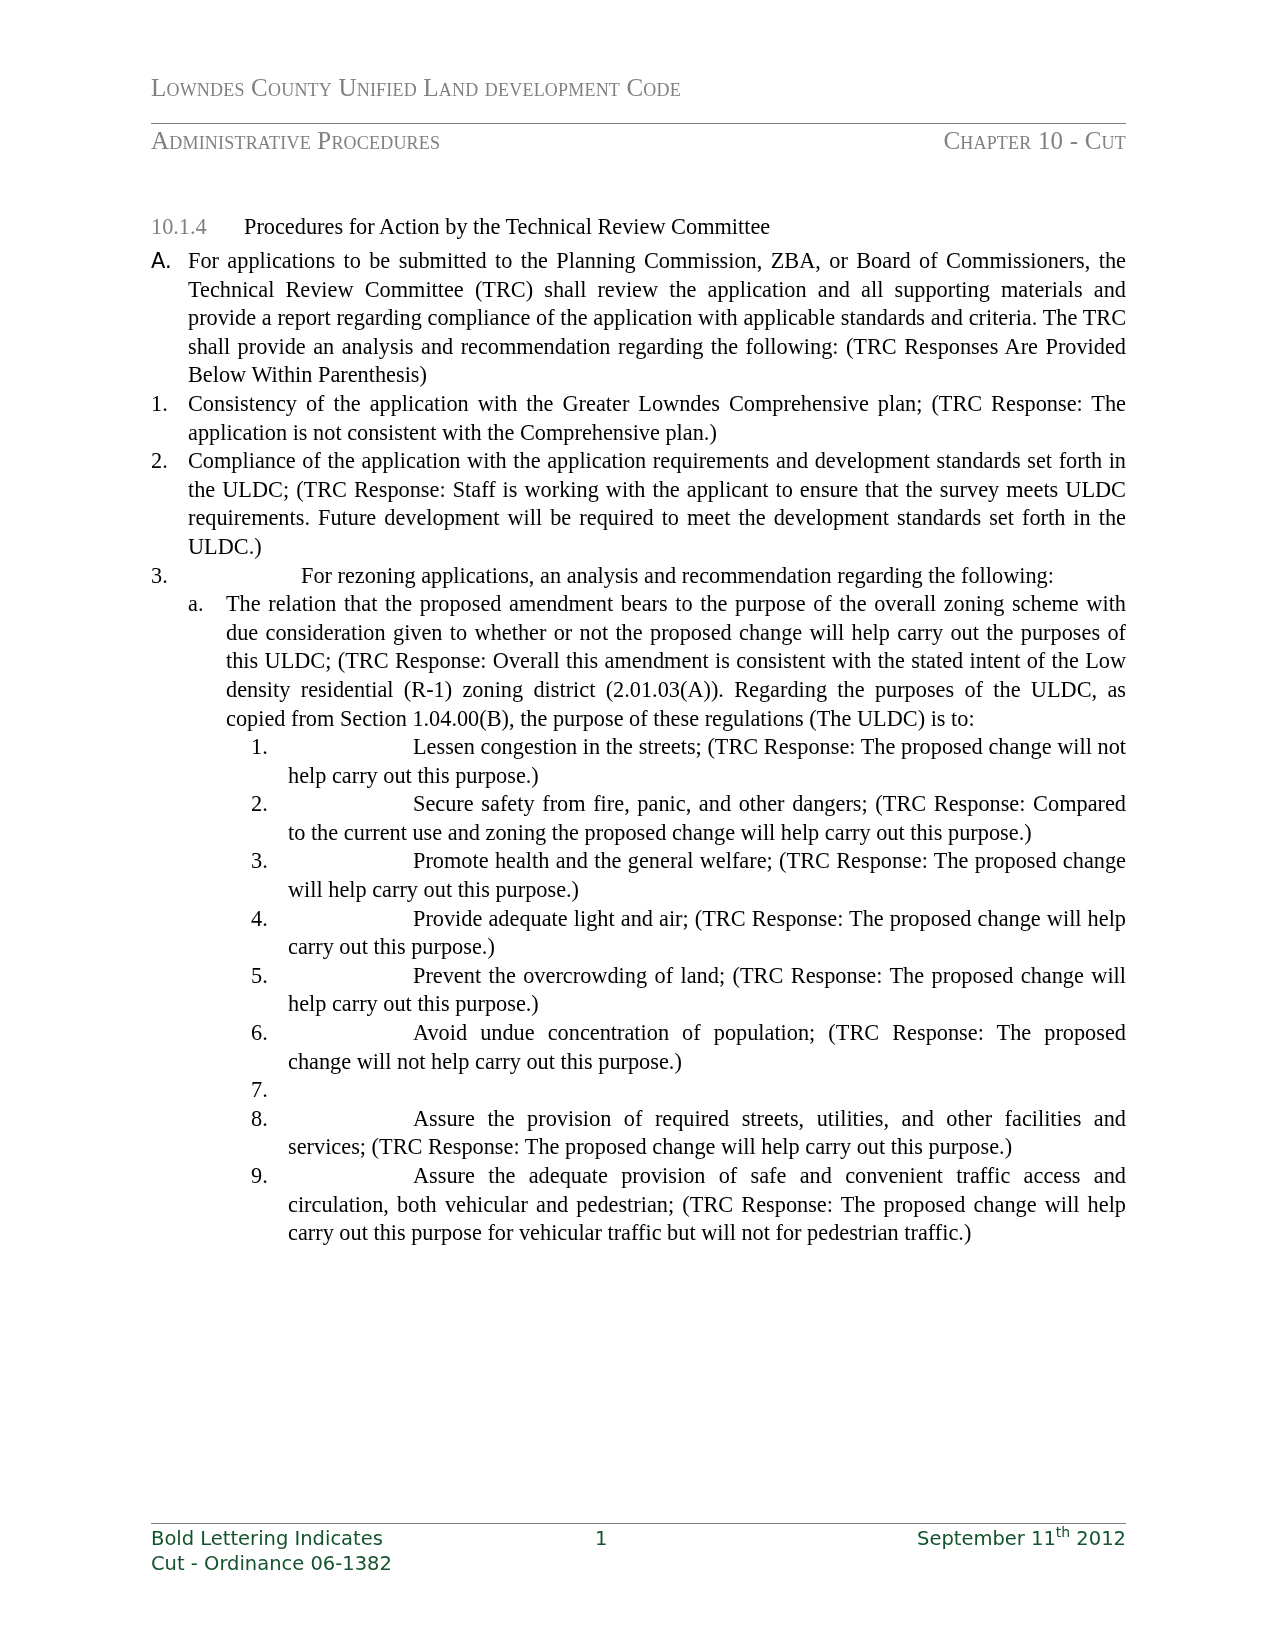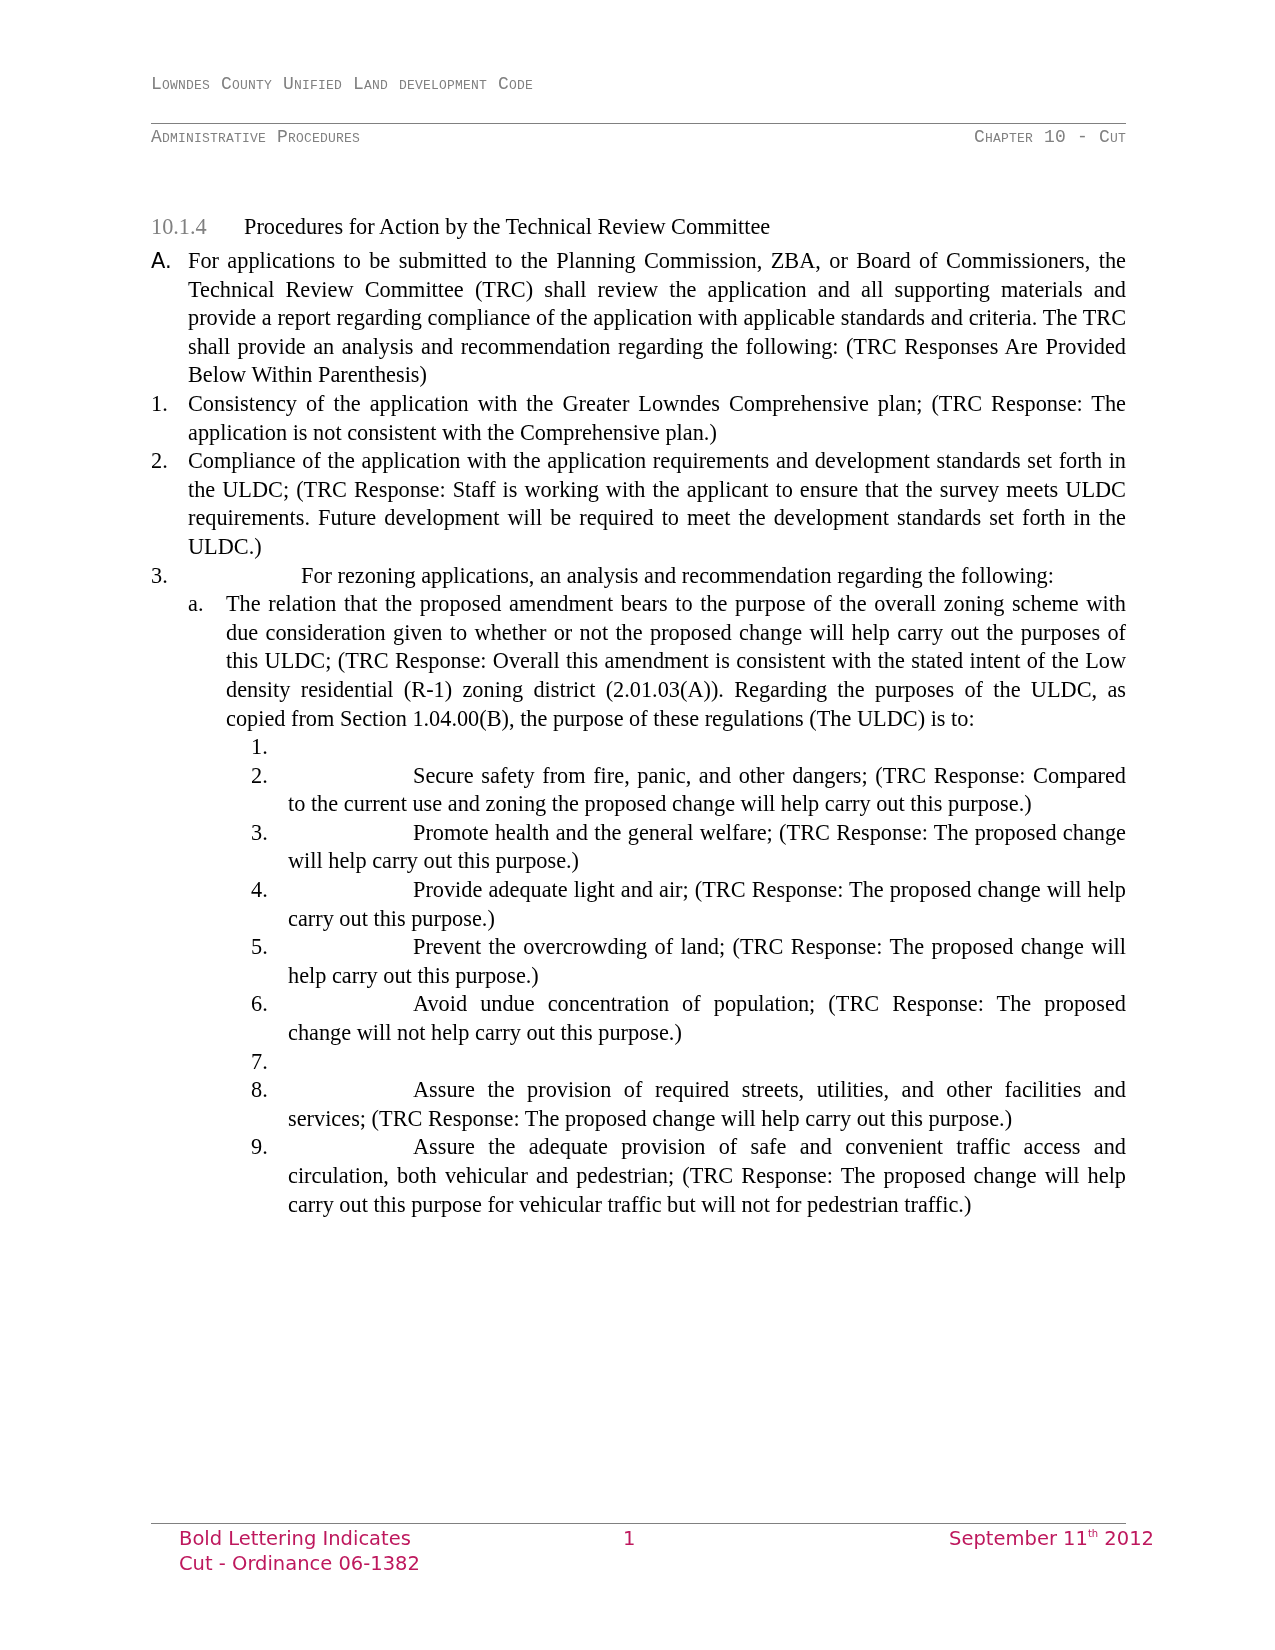--- a/index.html
+++ b/index.html
@@ -1,42 +1,42 @@
 <!DOCTYPE html>
 <html><head>
 <meta charset="utf-8">
 <style>
   html, body { margin: 0; padding: 0; background: #ffffff; }
   body { width: 1275px; height: 1650px; position: relative; overflow: hidden; }
   .page { position: absolute; left: 0; top: 0; width: 1275px; height: 1650px; }
 
-  .hdr { position: absolute; left: 151px; width: 975px; font-family: Liberation Mono, monospace; color: #808080; font-variant: small-caps; font-size: 18px; letter-spacing: 0.2px; }
+  .hdr { position: absolute; left: 151px; width: 975px; font-family: Liberation Serif, serif; color: #808080; font-variant: small-caps; font-size: 25px; letter-spacing: 0.2px; }
   .hdr-title { top: 74px; }
   .hdr-rule { position: absolute; left: 151px; width: 975px; top: 123px; height: 0; border-top: 1.5px solid #808080; }
   .hdr-row { top: 127px; display: flex; justify-content: space-between; align-items: flex-end; }
 
   .body { position: absolute; left: 151px; top: 212px; width: 975px; font-family: "Liberation Serif", serif; font-size: 22.3px; line-height: 28.6px; color: #000; }
   .heading { display: flex; margin-bottom: 5px; line-height: 30px; }
   .heading .num { color: #808080; width: 93px; }
   .para { position: relative; text-align: justify; text-align-last: left; }
   .lvl1 { padding-left: 37px; }
   .lvl1 .lbl { position: absolute; left: 0; top: 0; }
   .lbl-A { font-family: "DejaVu Sans", sans-serif; font-size: 21px; }
   .lvl2 { padding-left: 75px; }
   .lvl2 .lbl { position: absolute; left: 37px; top: 0; }
   .lvl3 { padding-left: 137px; }
   .lvl3 .lbl { position: absolute; left: 100px; top: 0; }
   .lvl3 .gap { display: inline-block; width: 125px; }
   b { font-weight: normal; }
 
   .ftr-rule { position: absolute; left: 151px; width: 975px; top: 1523px; height: 0; border-top: 1.5px solid #808080; }
-  .ftr { position: absolute; left: 151px; width: 975px; top: 1526px; font-family: "DejaVu Sans", sans-serif; font-size: 19.5px; line-height: 25px; color: #be185d; margin-left: 28px; }
+  .ftr { position: absolute; left: 151px; width: 975px; top: 1526px; font-family: "DejaVu Sans", sans-serif; font-size: 19.5px; line-height: 25px; color: #14532d; }
   .ftr-row { display: flex; justify-content: space-between; position: relative; }
   .ftr-page { position: absolute; left: 444px; top: 0; }
-  sup { font-size: 10px; vertical-align: 8px; line-height: 0; }
+  sup { font-size: 14px; vertical-align: 8px; line-height: 0; }
 </style>
 </head>
 <body>
 
 <div class="page">
 
   <div class="hdr hdr-title">Lowndes County Unified Land development Code</div>
   <div class="hdr-rule"></div>
   <div class="hdr hdr-row">
     <span>Administrative Procedures</span>
@@ -59,21 +59,21 @@
         <div class="para lvl1"><span class="lbl">2.</span><span><span>Compliance of the application with the application requirements and development standards set forth in the ULDC; (TRC Response:  Staff is working with the applicant to ensure that the </span><b>survey</b><span> meets ULDC requirements.  Future development will be required to meet the development standards set forth in the ULDC.)</span></span></div>
         <div class="para lvl1"><span class="lbl">3.</span><span style="display: inline-block; width: 113px;"></span><span><span>For rezoning applications, an analysis and recommendation regarding the following:</span></span></div>
       </div>
 
     <div class="para lvl2">
       <span class="lbl">a.</span>
       <span id="sub-a-text"><span>The relation that the proposed amendment bears to the purpose of the overall zoning scheme with due consideration given to whether or not the proposed change will help carry out the purposes of this ULDC; (TRC Response: Overall this amendment is </span><b>consistent</b><span> with the stated intent of the Low density residential (R-1) zoning district (2.01.03(A)).  Regarding the purposes of the ULDC, as copied from Section 1.04.00(B), the purpose of these regulations (The ULDC) is to:</span></span>
     </div>
 
     <div id="purposes">
-        <div class="para lvl3"><span class="lbl">1.</span><span class="gap"></span></div>
+        <div class="para lvl3"><span class="lbl">1.</span><span class="gap"></span><span><span>Lessen congestion in the streets; (TRC Response: The proposed change </span><b>will not</b><span> help carry out this purpose.)</span></span></div>
         <div class="para lvl3"><span class="lbl">2.</span><span class="gap"></span><span><span>Secure safety from fire, panic, and other dangers; (TRC Response: Compared to the current use and zoning the proposed change </span><b>will</b><span> help carry out this purpose.)</span></span></div>
         <div class="para lvl3"><span class="lbl">3.</span><span class="gap"></span><span><span>Promote health and the general welfare; (TRC Response: The proposed change </span><b>will</b><span> help carry out this purpose.)</span></span></div>
         <div class="para lvl3"><span class="lbl">4.</span><span class="gap"></span><span><span>Provide adequate light and air; (TRC Response: The proposed change </span><b>will</b><span> help carry out this purpose.)</span></span></div>
         <div class="para lvl3"><span class="lbl">5.</span><span class="gap"></span><span><span>Prevent the overcrowding of land; (TRC Response: The proposed change </span><b>will</b><span> help carry out this purpose.)</span></span></div>
         <div class="para lvl3"><span class="lbl">6.</span><span class="gap"></span><span><span>Avoid undue concentration of population; (TRC Response: The proposed change </span><b>will not</b><span> help carry out this purpose.)</span></span></div>
         <div class="para lvl3"><span class="lbl">7.</span><span class="gap"></span></div>
         <div class="para lvl3"><span class="lbl">8.</span><span class="gap"></span><span><span>Assure the provision of required streets, utilities, and other facilities and services; (TRC Response: The proposed change </span><b>will</b><span> help carry out this purpose.)</span></span></div>
         <div class="para lvl3"><span class="lbl">9.</span><span class="gap"></span><span><span>Assure the adequate provision of safe and convenient traffic access and circulation, both vehicular and pedestrian; (TRC Response: The proposed change </span><b>will</b><span> help carry out this purpose for vehicular traffic but </span><b>will not</b><span> for pedestrian traffic.)</span></span></div>
       </div>
   </div>

